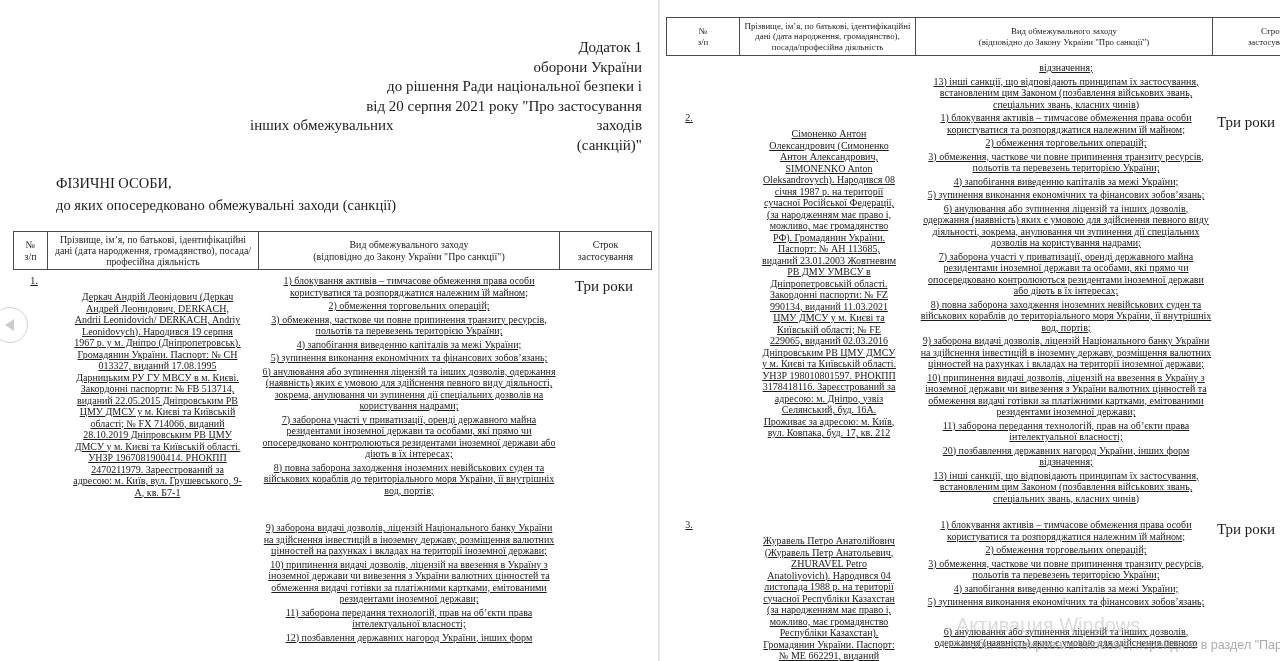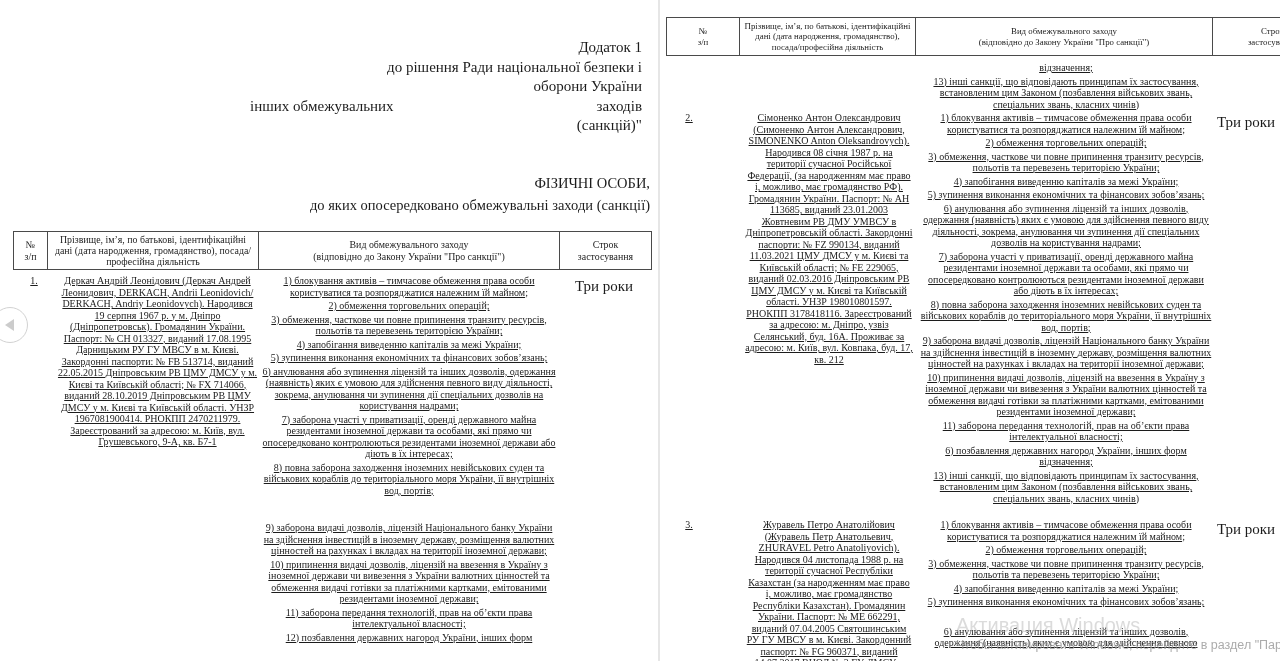--- a/index.html
+++ b/index.html
@@ -7,35 +7,35 @@
     width:1280px;height:661px;overflow:hidden;position:relative;
     background:#ffffff;color:#1c1c1c;
     font-family:"Liberation Serif", serif;
   }
   .page-divider{position:absolute;left:658px;top:0;width:2px;height:661px;background:#e6e6e6;}
 
   
   .title-block{position:absolute;left:250px;top:38px;width:392px;text-align:right;
     font-size:15px;line-height:19.5px;}
   .title-justify{display:flex;justify-content:space-between;}
-  .heading-block{position:absolute;left:56px;top:173px;width:594px;text-align:right;
+  .heading-block{position:absolute;left:56px;top:173px;width:594px;text-align:left;
     font-size:14.5px;line-height:21.5px;}
 
   
   .thead{position:absolute;display:flex;box-sizing:border-box;}
   .hcell{border:1px solid #4a4a4a;box-sizing:border-box;display:flex;flex-direction:column;
     justify-content:center;align-items:center;text-align:center;padding:2px 3px;overflow:hidden;}
   .hcell:not(:first-child){border-left:none;}
   .thead-left .hcell{font-size:9.9px;line-height:11.3px;}
   .thead-right .hcell{font-size:8.8px;line-height:10.6px;}
 
   
   .body-text{position:absolute;font-size:10px;line-height:11.5px;text-align:center;text-decoration:underline;}
   .sanctions p{margin:0 0 2px 0;}
-  .name-col p{margin:0;}
+  .name-col p{margin:16px;}
   .gap-26{margin-top:26px;}
   .gap-18{margin-top:18px;}
   .term{position:absolute;font-size:15px;text-align:center;}
 
   
   .nav-prev{position:absolute;left:-8px;top:307px;width:34px;height:34px;border:1.5px solid #d2d2d2;
     border-radius:50%;display:flex;align-items:center;justify-content:center;background:rgba(255,255,255,.6);}
   .nav-prev .tri{width:0;height:0;border-top:6px solid transparent;border-bottom:6px solid transparent;
     border-right:9px solid #cccccc;margin-right:2px;}
 
@@ -49,22 +49,23 @@
 <body>
 
 <div class="page-divider"></div>
 
 <div>
 
   <div class="title-block">
     <div>
 
     <div>Додаток 1</div>
+        <div>оборони України</div>
         <div>до рішення Ради національної безпеки і</div>
-        <div>оборони України</div>
+        <div>від 20 серпня 2021 року "Про застосування</div>
       </div>
     <div class="title-justify">
       <span>інших обмежувальних</span>
       <span>заходів</span>
     </div>
     <div>(санкцій)"</div>
   </div>
 
   <div class="heading-block">
     <div>ФІЗИЧНІ ОСОБИ,</div>
@@ -155,21 +156,21 @@
         <p>2) обмеження торговельних операцій;</p>
         <p>3) обмеження, часткове чи повне припинення транзиту ресурсів, польотів та перевезень територією України;</p>
         <p>4) запобігання виведенню капіталів за межі України;</p>
         <p>5) зупинення виконання економічних та фінансових зобов’язань;</p>
         <p>6) анулювання або зупинення ліцензій та інших дозволів, одержання (наявність) яких є умовою для здійснення певного виду діяльності, зокрема, анулювання чи зупинення дії спеціальних дозволів на користування надрами;</p>
         <p>7) заборона участі у приватизації, оренді державного майна резидентами іноземної держави та особами, які прямо чи опосередковано контролюються резидентами іноземної держави або діють в їх інтересах;</p>
         <p>8) повна заборона заходження іноземних невійськових суден та військових кораблів до територіального моря України, її внутрішніх вод, портів;</p>
         <p>9) заборона видачі дозволів, ліцензій Національного банку України на здійснення інвестицій в іноземну державу, розміщення валютних цінностей на рахунках і вкладах на території іноземної  держави;</p>
         <p>10) припинення видачі дозволів, ліцензій на ввезення в Україну з іноземної держави чи вивезення з України валютних цінностей та обмеження видачі готівки за платіжними картками, емітованими резидентами іноземної держави;</p>
         <p>11) заборона передання технологій, прав на об’єкти права інтелектуальної власності;</p>
-        <p>6) позбавлення державних нагород України, інших форм відзначення;</p>
+        <p>20) позбавлення державних нагород України, інших форм відзначення;</p>
         <p>13) інші санкції, що відповідають принципам їх застосування, встановленим цим Законом (позбавлення військових звань, спеціальних звань, класних чинів)</p>
       </div>
   </div>
   <div class="term" style="left:1212px;top:114px;width:68px;">Три роки</div>
 
   <div class="body-text" style="left:674px;top:519px;width:30px;">3.</div>
   <div class="body-text name-col" style="left:745px;top:519px;width:168px;height:142px;overflow:hidden;">
     <p>Журавель Петро Анатолійович (Журавель Петр Анатольевич, ZHURAVEL Petro Anatoliyovich). Народився 04 листопада 1988 р. на території сучасної Республіки Казахстан (за народженням має право і, можливо, має громадянство Республіки Казахстан). Громадянин України. Паспорт: № МЕ 662291, виданий 07.04.2005 Святошинським РУ ГУ МВСУ в м. Києві. Закордонний паспорт: № FG 960371, виданий 14.07.2017 ВЦОД № 3 ГУ ДМСУ у</p>
   </div>
   <div class="body-text sanctions" style="left:920px;top:519px;width:292px;height:142px;overflow:hidden;">

